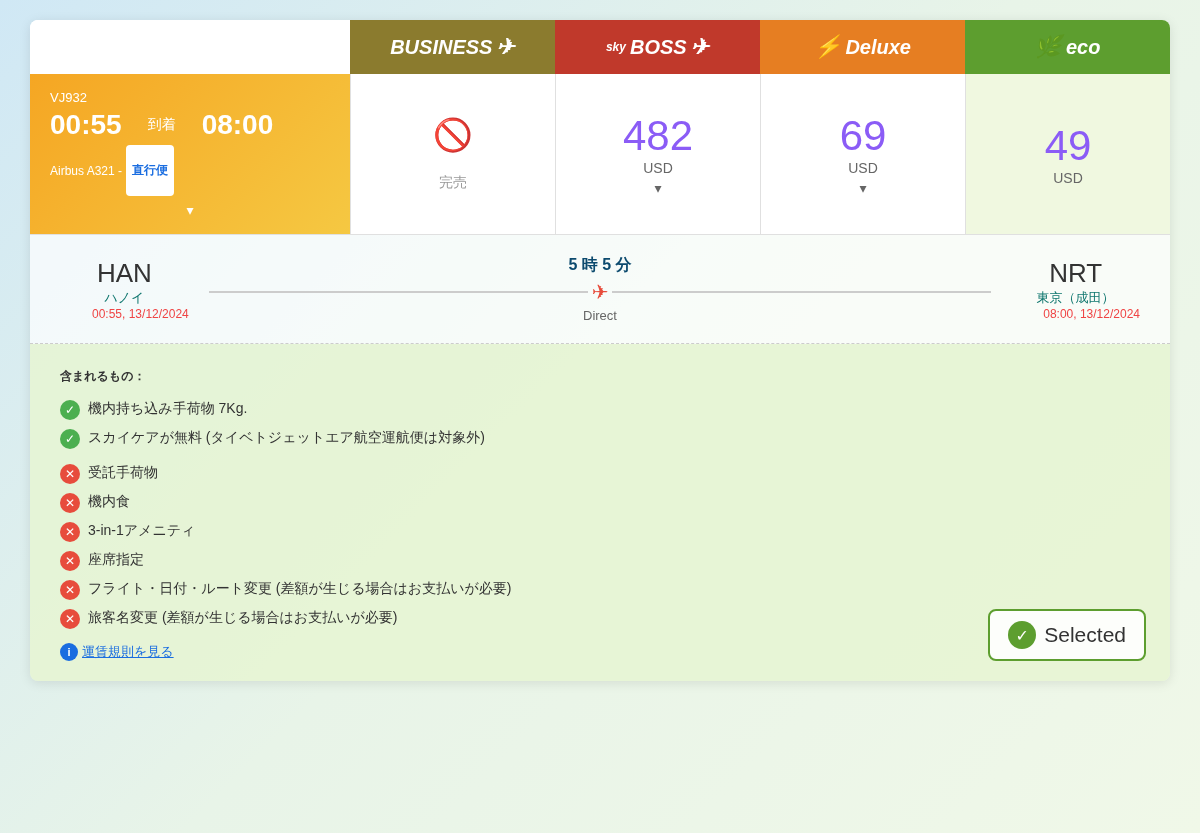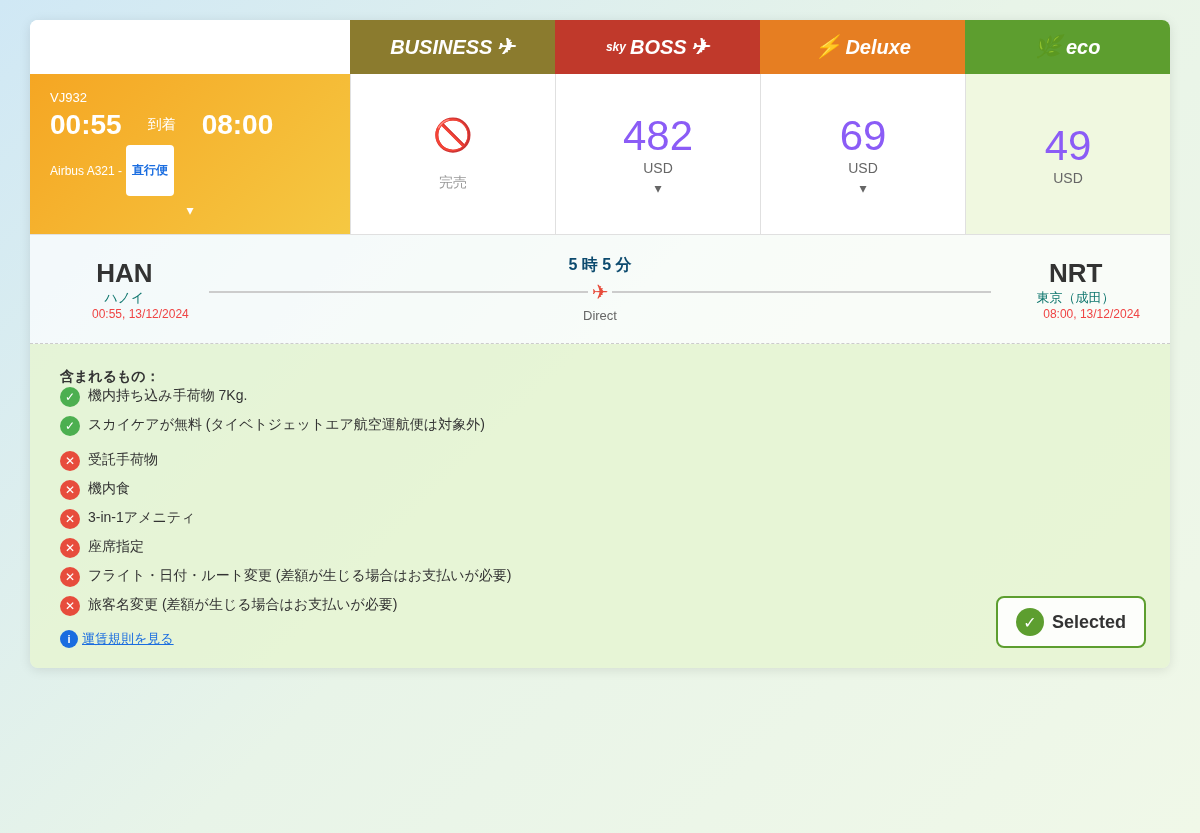--- a/index.html
+++ b/index.html
@@ -153,21 +153,21 @@
       display: flex;
       align-items: center;
       justify-content: space-between;
       border-bottom: 1px dashed #ccc;
     }
     .route-origin, .route-dest {
       text-align: center;
     }
     .route-code {
       font-size: 26px;
-      font-weight: bold;
+      font-weight: normal;
       color: #333;
     }
     .route-city {
       font-size: 13px;
       color: #0f766e;
     }
     .route-datetime {
       font-size: 12px;
       color: #ef4444;
       margin-left: 32px;
@@ -205,23 +205,24 @@
       color: #666;
     }
 
     
     .details-section {
       background: rgba(230, 245, 210, 0.85);
       padding: 24px 30px 20px 30px;
       position: relative;
     }
     .details-title {
-      font-size: 14px;
+      font-size: 12px;
       font-weight: bold;
       color: #333;
+      margin-bottom: 14px;
     }
     .details-list {
       list-style: none;
       margin-bottom: 14px;
     }
     .details-list li {
       display: flex;
       align-items: flex-start;
       gap: 8px;
       font-size: 14px;
@@ -304,22 +305,22 @@
       height: 28px;
       border-radius: 50%;
       background: #5D9E2F;
       display: inline-flex;
       align-items: center;
       justify-content: center;
       color: white;
       font-size: 16px;
     }
     .selected-text {
-      font-size: 18px;
-      font-weight: bold;
+      font-size: 21px;
+      font-weight: normal;
       color: #333;
     }
   </style>
 </head>
 <body>
 
 <div class="card">
 
   <div class="fare-tabs">
     <div class="fare-tab-empty"></div>

